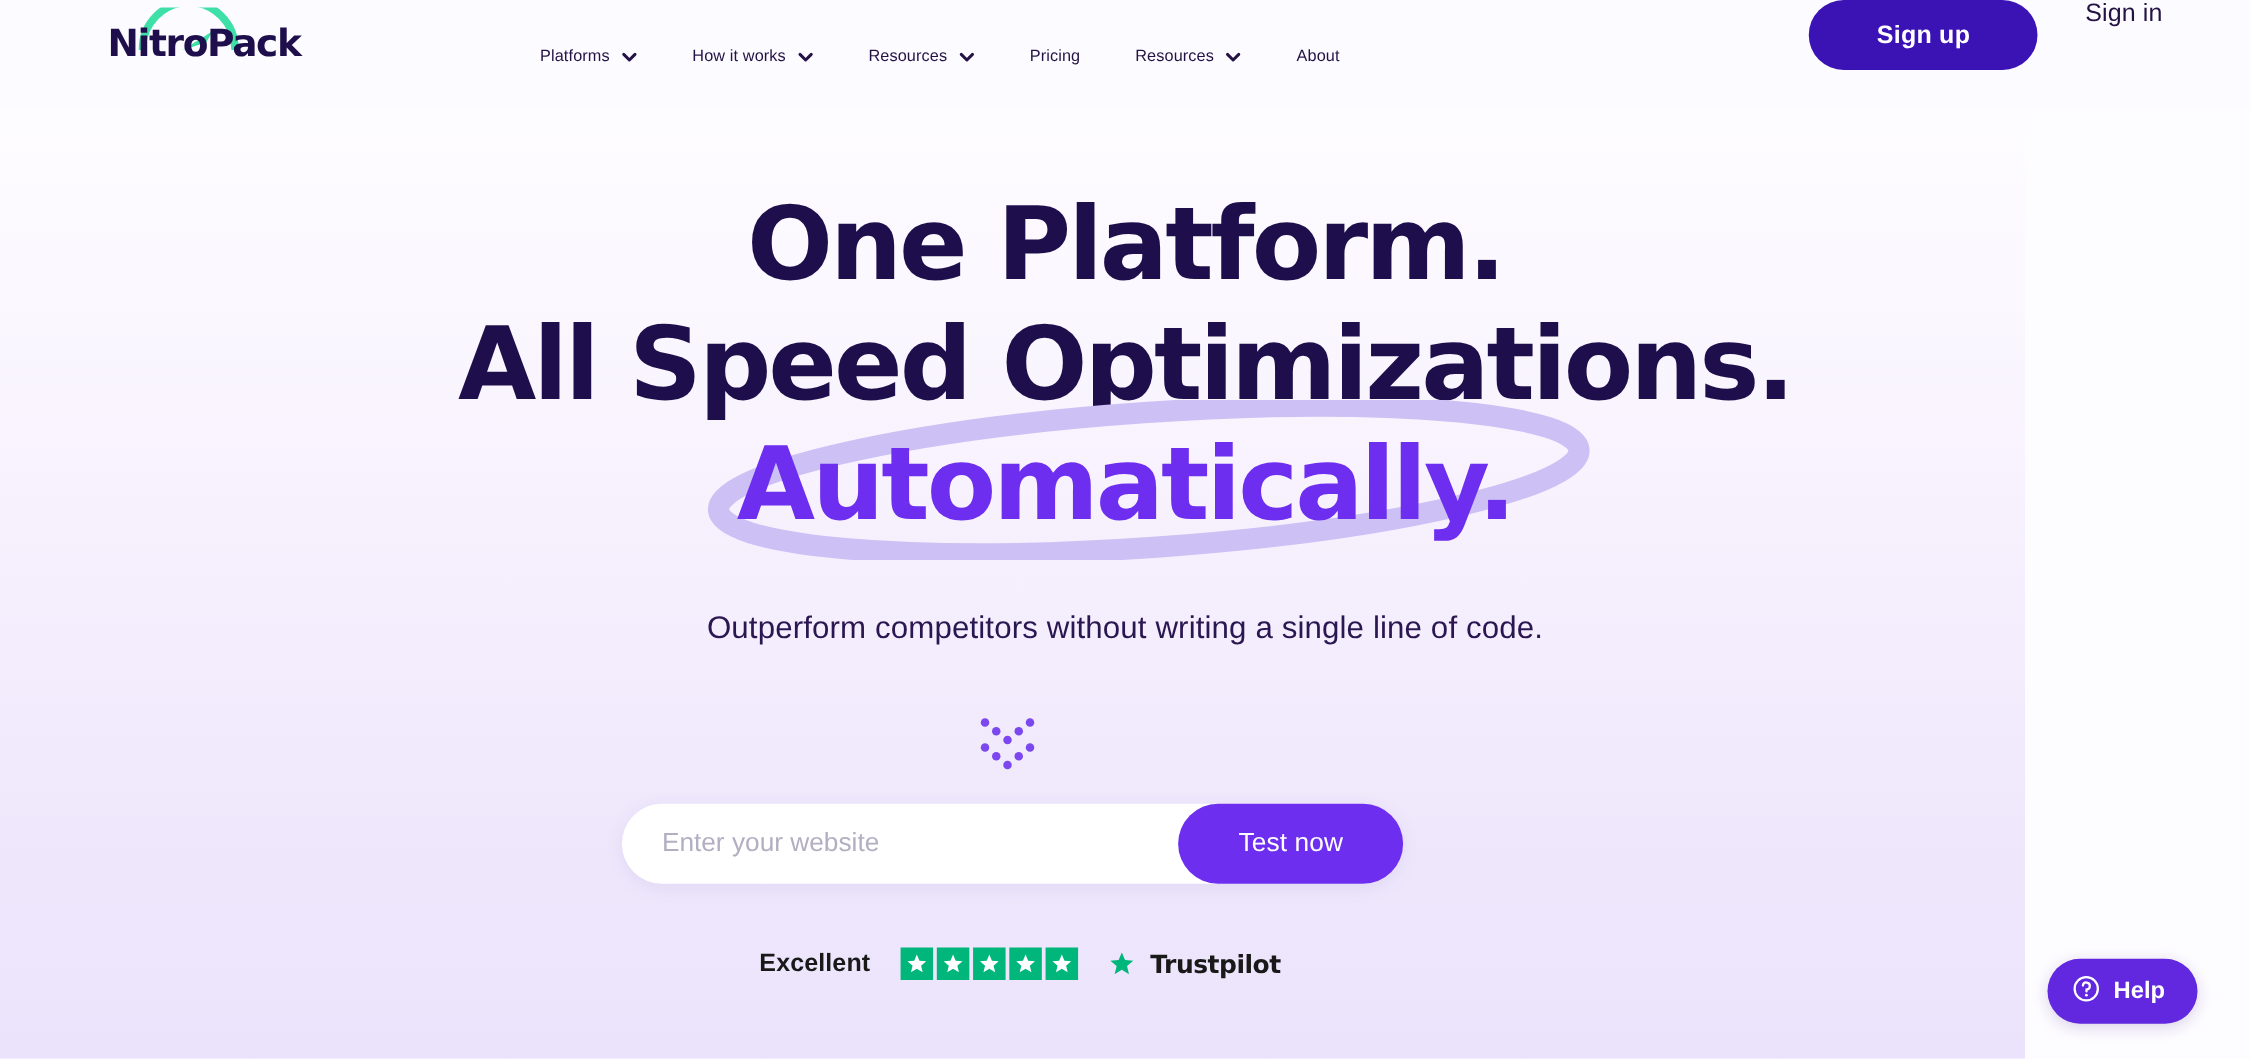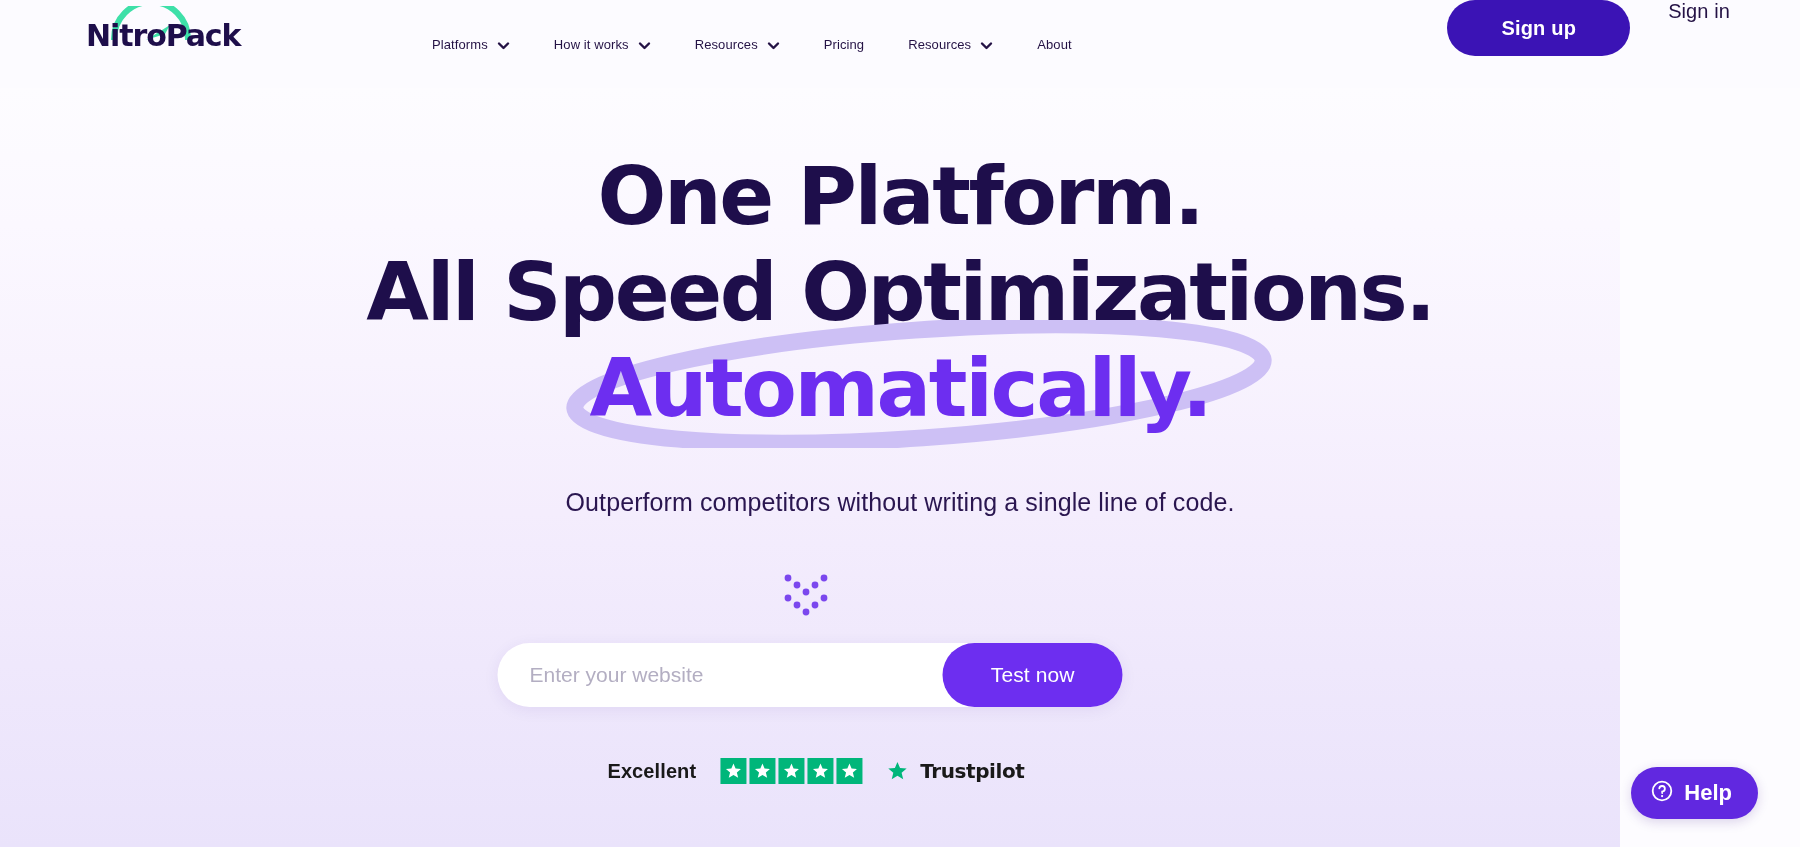--- a/index.html
+++ b/index.html
@@ -205,21 +205,21 @@
     border-radius:32px;
     height:52px;
     padding:0 26px 0 20px;
     display:flex; align-items:center; gap:11px;
     cursor:pointer;
     z-index:40;
     box-shadow:0 3px 12px rgba(60,20,140,0.18);
   }
   .help-label {
     color:#ffffff;
-    font-size:22px;
+    font-size:19px;
     font-weight:bold;
   }
 </style>
 </head>
 <body>
 
 <div class="header">
 
   <div class="logo">
     <span class="logo-arc">

